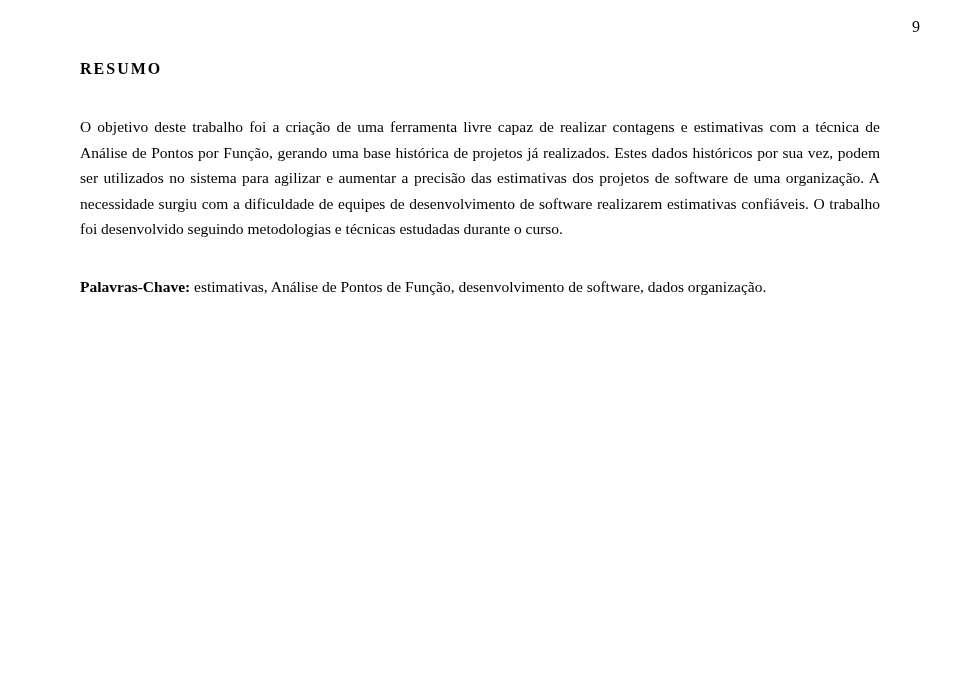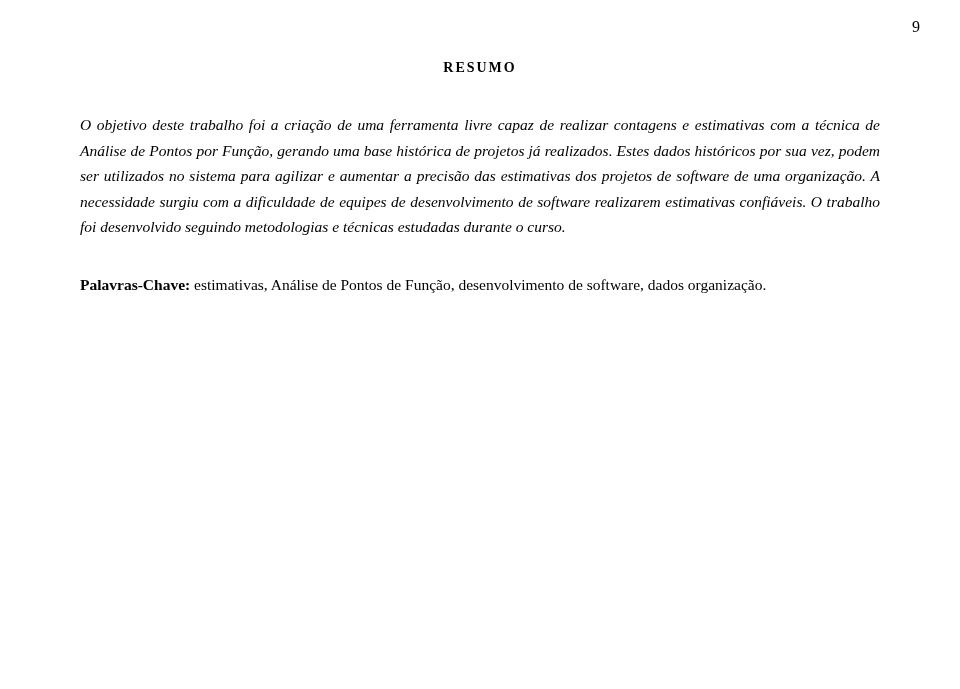--- a/index.html
+++ b/index.html
@@ -28,39 +28,37 @@
 
     .page-number {
       position: absolute;
       top: 18px;
       right: 40px;
       font-size: 16px;
       font-family: "Times New Roman", Times, serif;
     }
 
     .title {
-      text-align: center;
-      font-size: 14px;
+      font-size: 16px;
       font-weight: bold;
       margin-bottom: 36px;
       margin-top: 20px;
       letter-spacing: 2px;
     }
 
     .body-text {
       font-size: 15.5px;
       line-height: 1.65;
       text-align: justify;
       margin-bottom: 0;
     }
 
     .paragraph {
       margin-bottom: 32px;
       text-align: justify;
-      font-style: italic;
     }
 
     .keywords {
       margin-top: 32px;
       font-size: 15.5px;
       line-height: 1.65;
       text-align: justify;
     }
   </style>
 </head>

